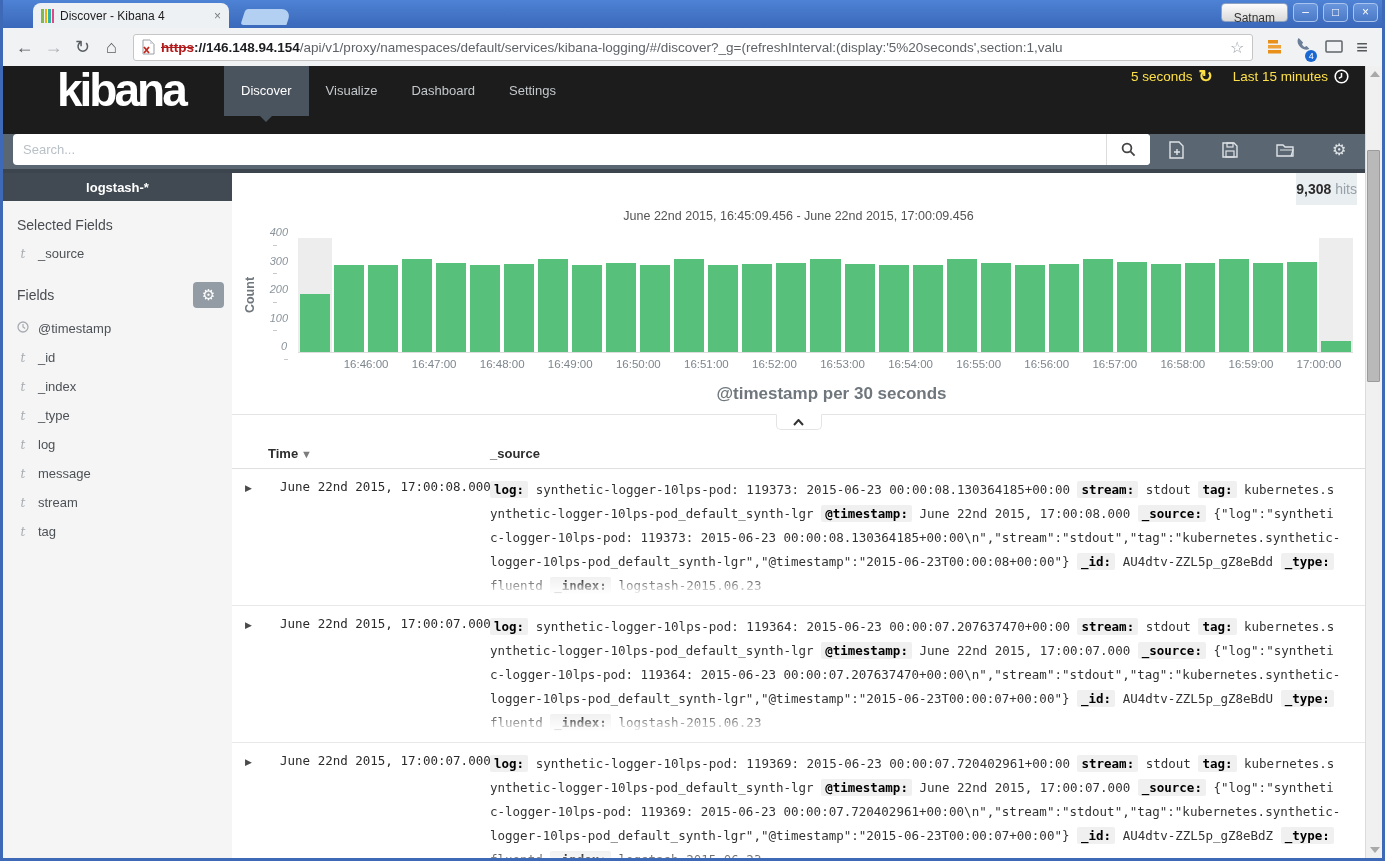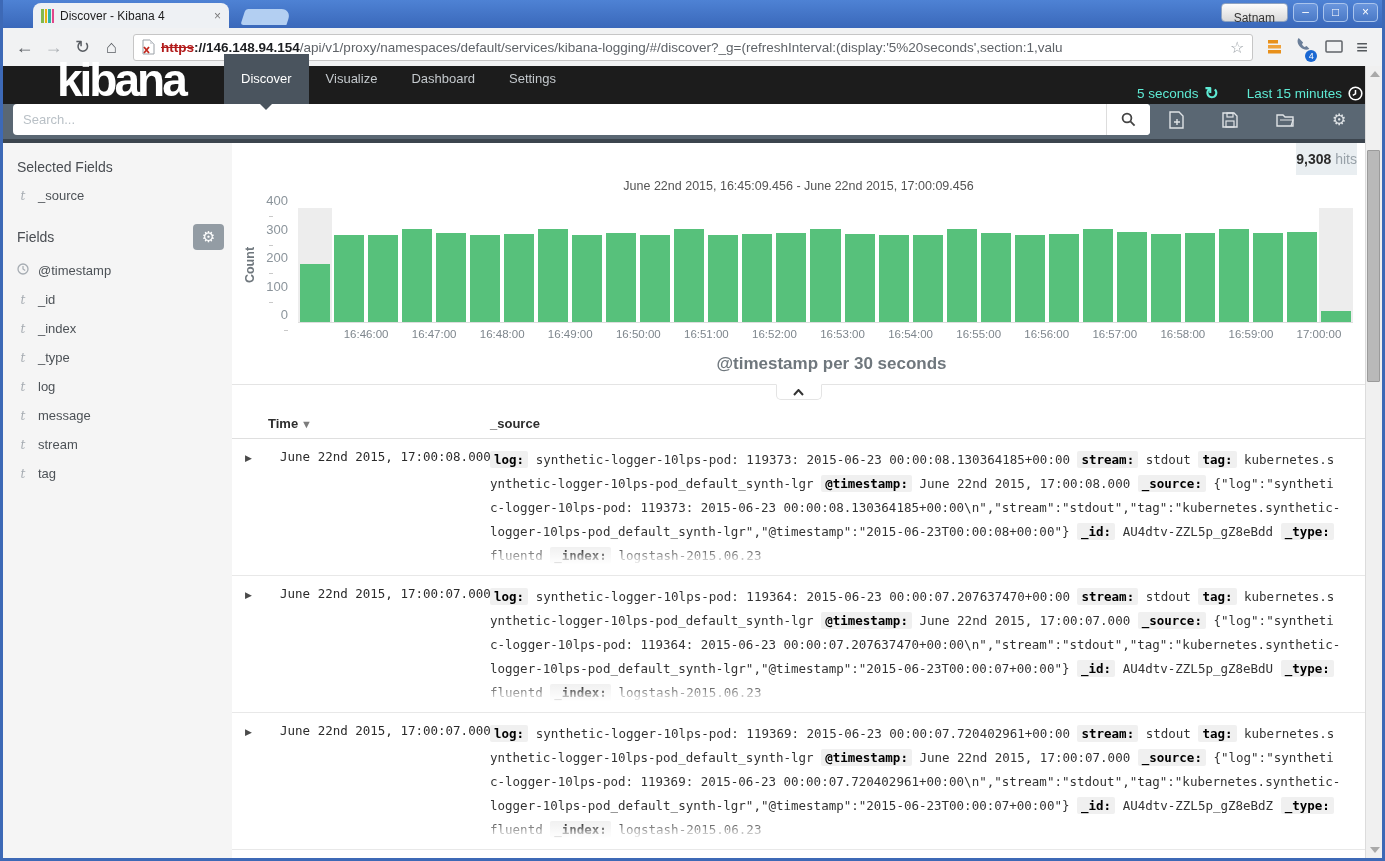--- a/index.html
+++ b/index.html
@@ -41,30 +41,30 @@
   
   .browser-body { flex:1; display:flex; min-height:0; }
   .app { flex:1; display:flex; flex-direction:column; min-width:0; }
   .scrollbar { width:17px; background:#f0f0f0; border-left:1px solid #dcdcdc; position:relative; flex-shrink:0; }
   .sb-up, .sb-down { position:absolute; left:4px; width:0; height:0; border-left:5px solid transparent; border-right:5px solid transparent; }
   .sb-up { top:5px; border-bottom:6px solid #a9a9a9; }
   .sb-down { bottom:5px; border-top:6px solid #a9a9a9; }
   .sb-thumb { position:absolute; top:84px; left:1px; width:13px; height:232px; background:#b9b9b9; border:1px solid #9b9b9b; border-radius:1px; }
 
   
-  .knav { height:38px; background:#1c1c1c; display:flex; align-items:flex-end; position:relative; z-index:3; flex-shrink:0; }
+  .knav { height:68px; background:#1c1c1c; display:flex; align-items:flex-start; position:relative; z-index:3; flex-shrink:0; }
   .stripes { display:flex; }
   .stripes i { width:7px; }
   .wordmark { font-size:46px; font-weight:bold; color:#fff; letter-spacing:-3px; line-height:48px; padding:0 8px 0 5px; width:172px; }
   .ktabs { display:flex; font-size:13px; }
   .ktab { padding:0 17px; line-height:50px; color:#c3c8cc; position:relative; }
   .ktab.active { background:#4a545e; color:#fff; }
   .ktab.active::after { content:''; position:absolute; left:50%; bottom:-6px; margin-left:-7px;
                         border-left:7px solid transparent; border-right:7px solid transparent; border-top:7px solid #4a545e; }
-  .knav-right { margin-left:auto; display:flex; align-items:center; gap:28px; padding-right:2px; color:#5eead4; font-size:13.5px; }
+  .knav-right { margin-left:auto; display:flex; align-items:center; gap:20px; padding-right:16px; color:#fde047; font-size:13.5px; }
   .knav-item { display:flex; align-items:center; gap:6px; }
   .refresh-glyph { font-size:17px; font-weight:bold; }
 
   
   .searchrow { height:39px; background:#5a6773; display:flex; align-items:center; padding:0 0 4px 10px;
                border-bottom:4px solid #3c454e; flex-shrink:0; }
   .search-wrap { flex:1; display:flex; height:31px; background:#fff; border-radius:4px; overflow:hidden; align-items:center; }
   .search-wrap input { flex:1; border:0; outline:0; padding:0 10px; font-size:13px; color:#333; font-family:"Liberation Sans",sans-serif; }
   .search-wrap input::placeholder { color:#b9c0c6; }
   .search-btn { width:44px; height:100%; border-left:1px solid #ddd; display:flex; align-items:center; justify-content:center; background:#fff; }
@@ -85,21 +85,21 @@
 
   .content { flex:1; background:#fff; position:relative; overflow:hidden; min-width:0; }
   .hits { position:absolute; top:0; right:8px; background:#e9eef1; padding:8px 0; font-size:14px; color:#98a1a8; z-index:2; }
   .hits b { color:#2b2b2b; font-weight:bold; }
 
   .chart-wrap { padding-top:36px; }
   .chart-title { text-align:center; font-size:12.5px; color:#545454; height:17px; }
   .chart-area { position:relative; margin:12px 12px 0 66px; height:115px; border-bottom:1px solid #ddd; }
   .ylab { position:absolute; left:-48px; top:50%; transform:translate(-50%,-50%) rotate(-90deg); transform-origin:center;
           font-weight:bold; color:#6f777d; font-size:12.5px; }
-  .ytick { position:absolute; right:calc(100% + 10px); transform:translateY(50%); font-size:13px; color:#8b949b; }
+  .ytick { position:absolute; right:calc(100% + 10px); transform:translateY(50%); font-size:11px; color:#8b949b;font-style:italic; }
   .ytick::after { content:''; display:inline-block; width:4px; height:1px; background:#c9c9c9; vertical-align:middle; margin-left:3px; }
   .bars { display:flex; height:100%; }
   .bar-slot { flex:1; position:relative; height:100%; display:flex; align-items:flex-end; padding:0 2px; }
   .backdrop { position:absolute; inset:0; background:#ededed; }
   .bar { width:100%; background:#57c17b; position:relative; z-index:1; }
   .xlabels { position:relative; height:18px; margin:5px 12px 0 66px; font-size:11.5px; color:#7e868d; }
   .xtick { position:absolute; top:0; transform:translateX(-50%); white-space:nowrap; }
   .xcaption { margin-left:66px; text-align:center; font-weight:bold; color:#6f777d; font-size:17px; padding:8px 0 10px; }
   .chart-divider { border-bottom:1px solid #e4e4e4; }
   .collapse-btn { width:46px; height:16px; margin:-1px auto 0; border:1px solid #e4e4e4; border-top:1px solid #fff;
@@ -237,20 +237,21 @@
           <svg width="19" height="15" viewBox="0 0 19 15">
               <path d="M1 3h6l2 2h8v9H1z" fill="none" stroke="#dfe3e6" stroke-width="1.4"></path>
               <path d="M4 8h13l-2 6" fill="none" stroke="#dfe3e6" stroke-width="1.2"></path>
             </svg>
           <span class="sr-gear">⚙</span>
         </div>
       </div>
 
       <div class="main">
         <div class="sidebar">
+          <div class="sb-header">logstash-*</div>
           <div class="sb-section">Selected Fields</div>
           <div>
               <div class="field-row">
                 <span class="field-ico">t</span>
                 <span>_source</span>
               </div>
             </div>
           <div class="fields-head">
             <span class="sb-section" style="padding:0">Fields</span>
             <span class="gear-btn">

